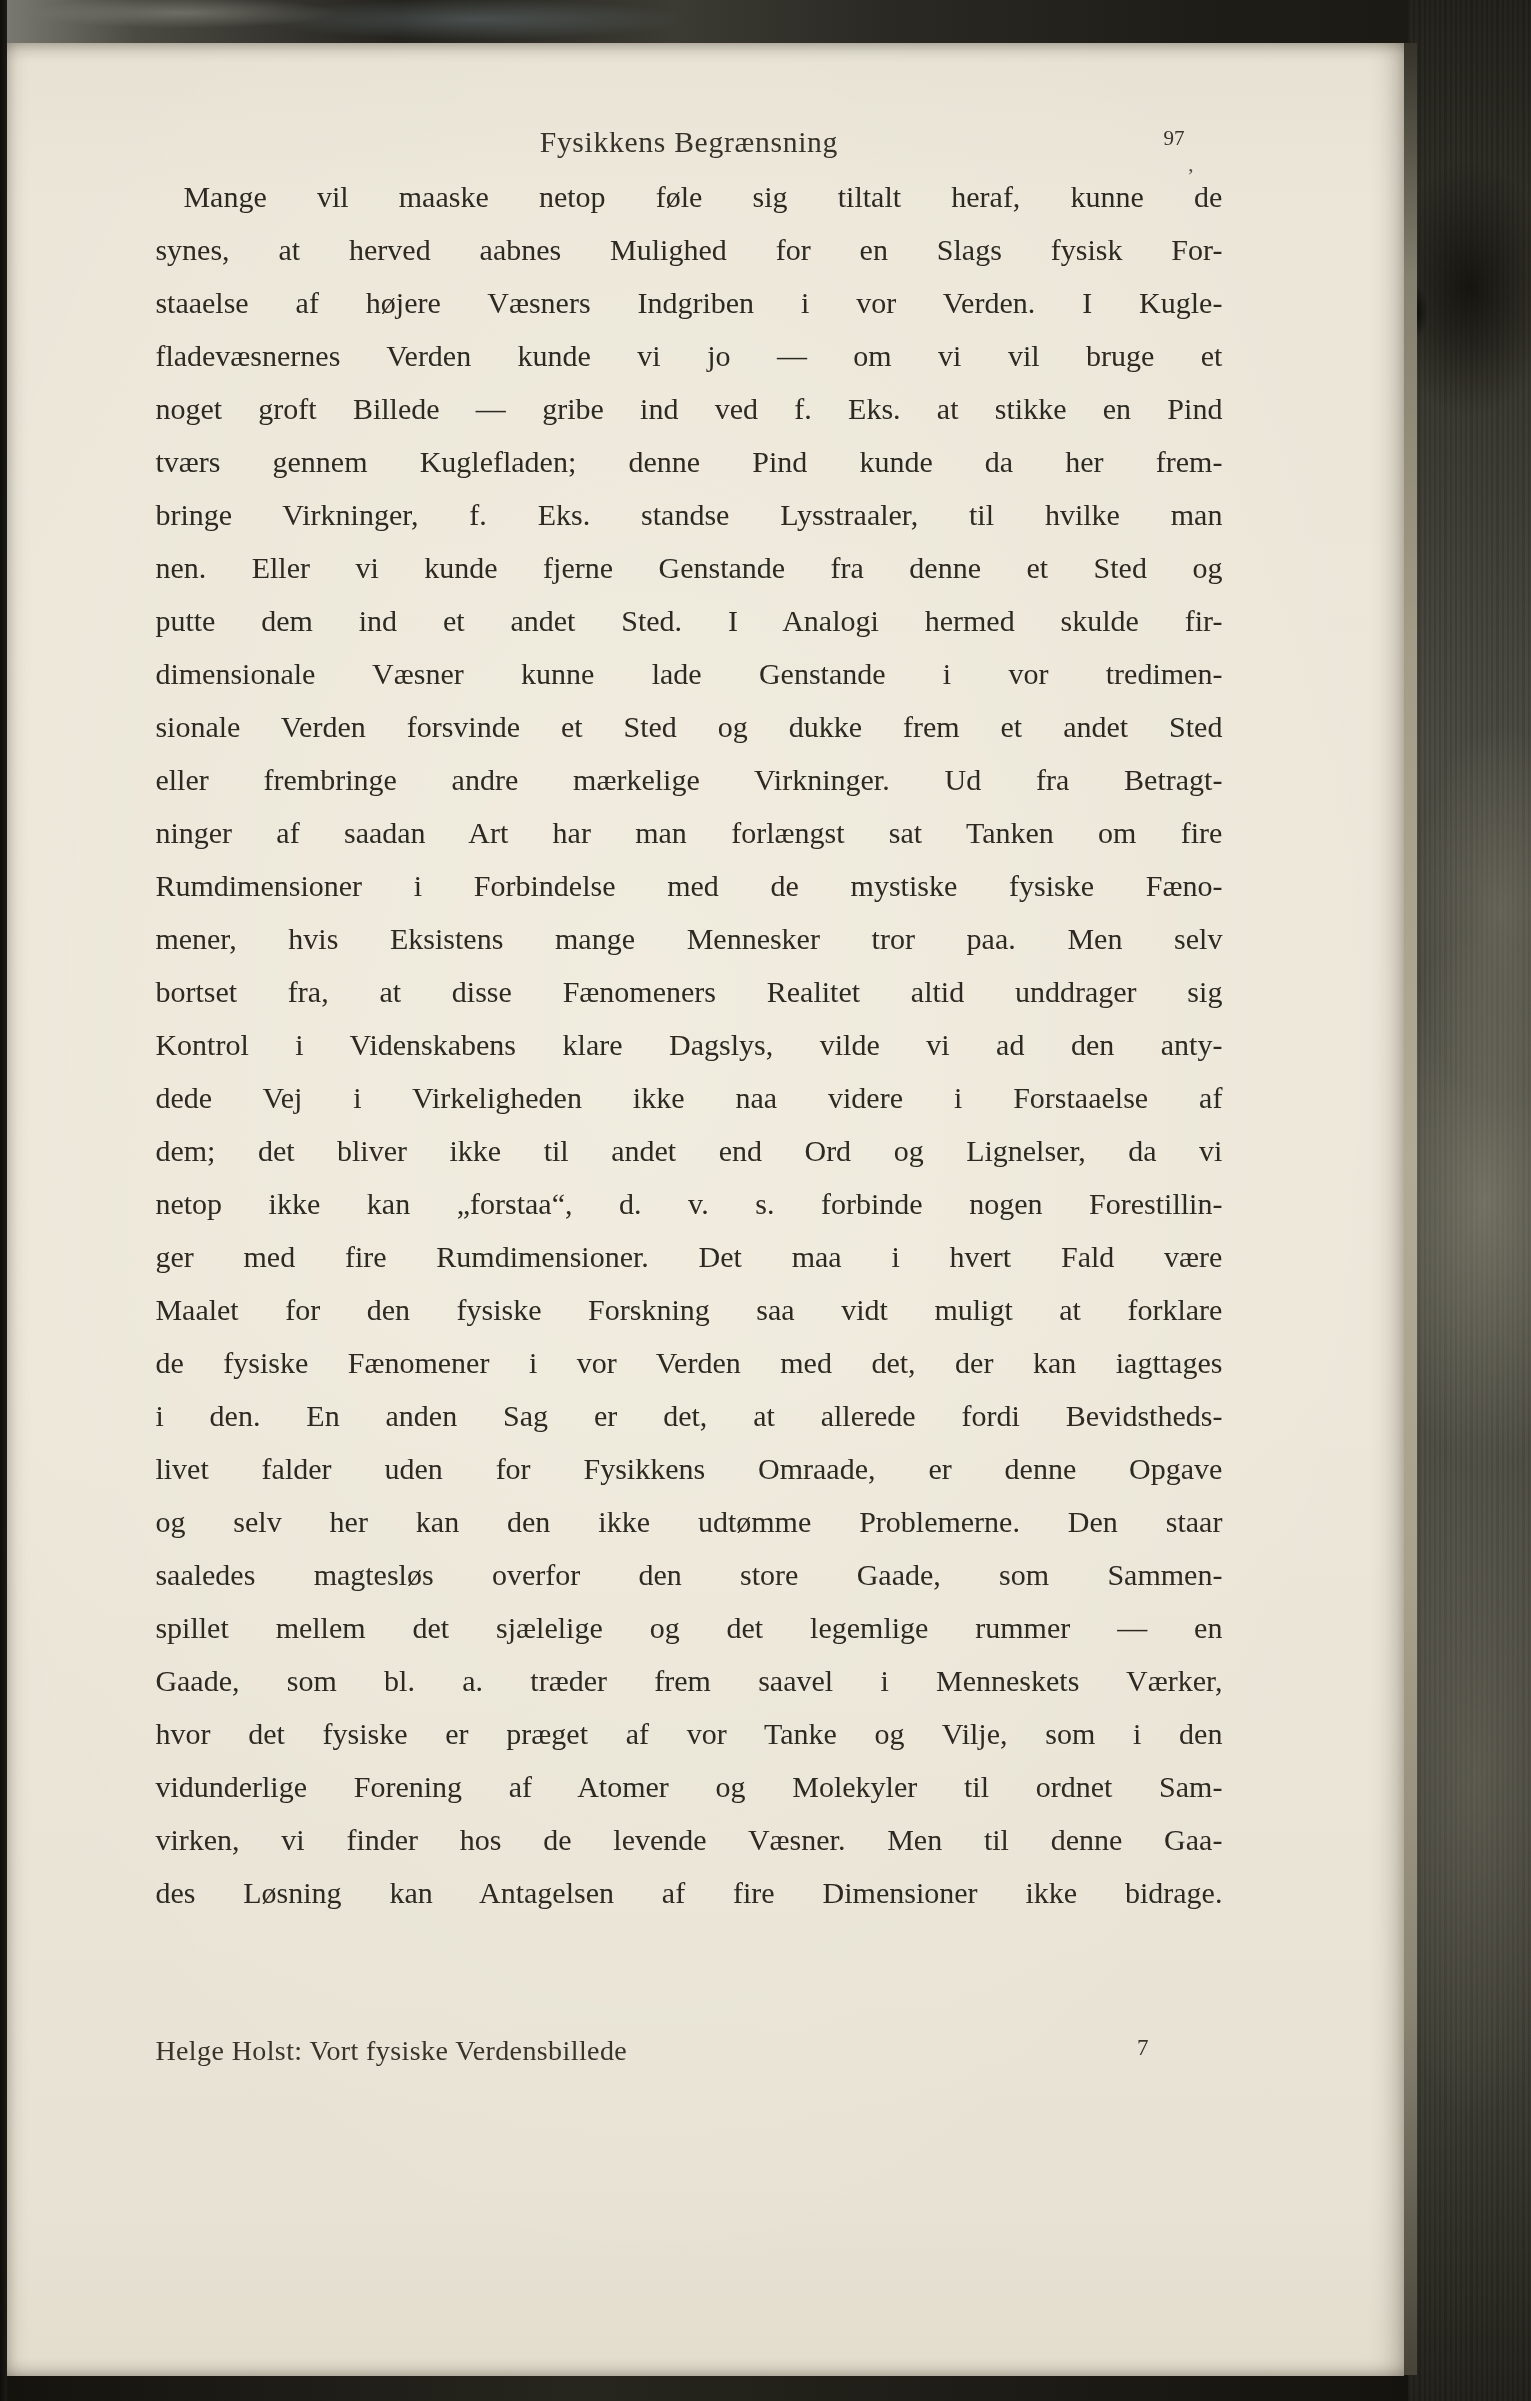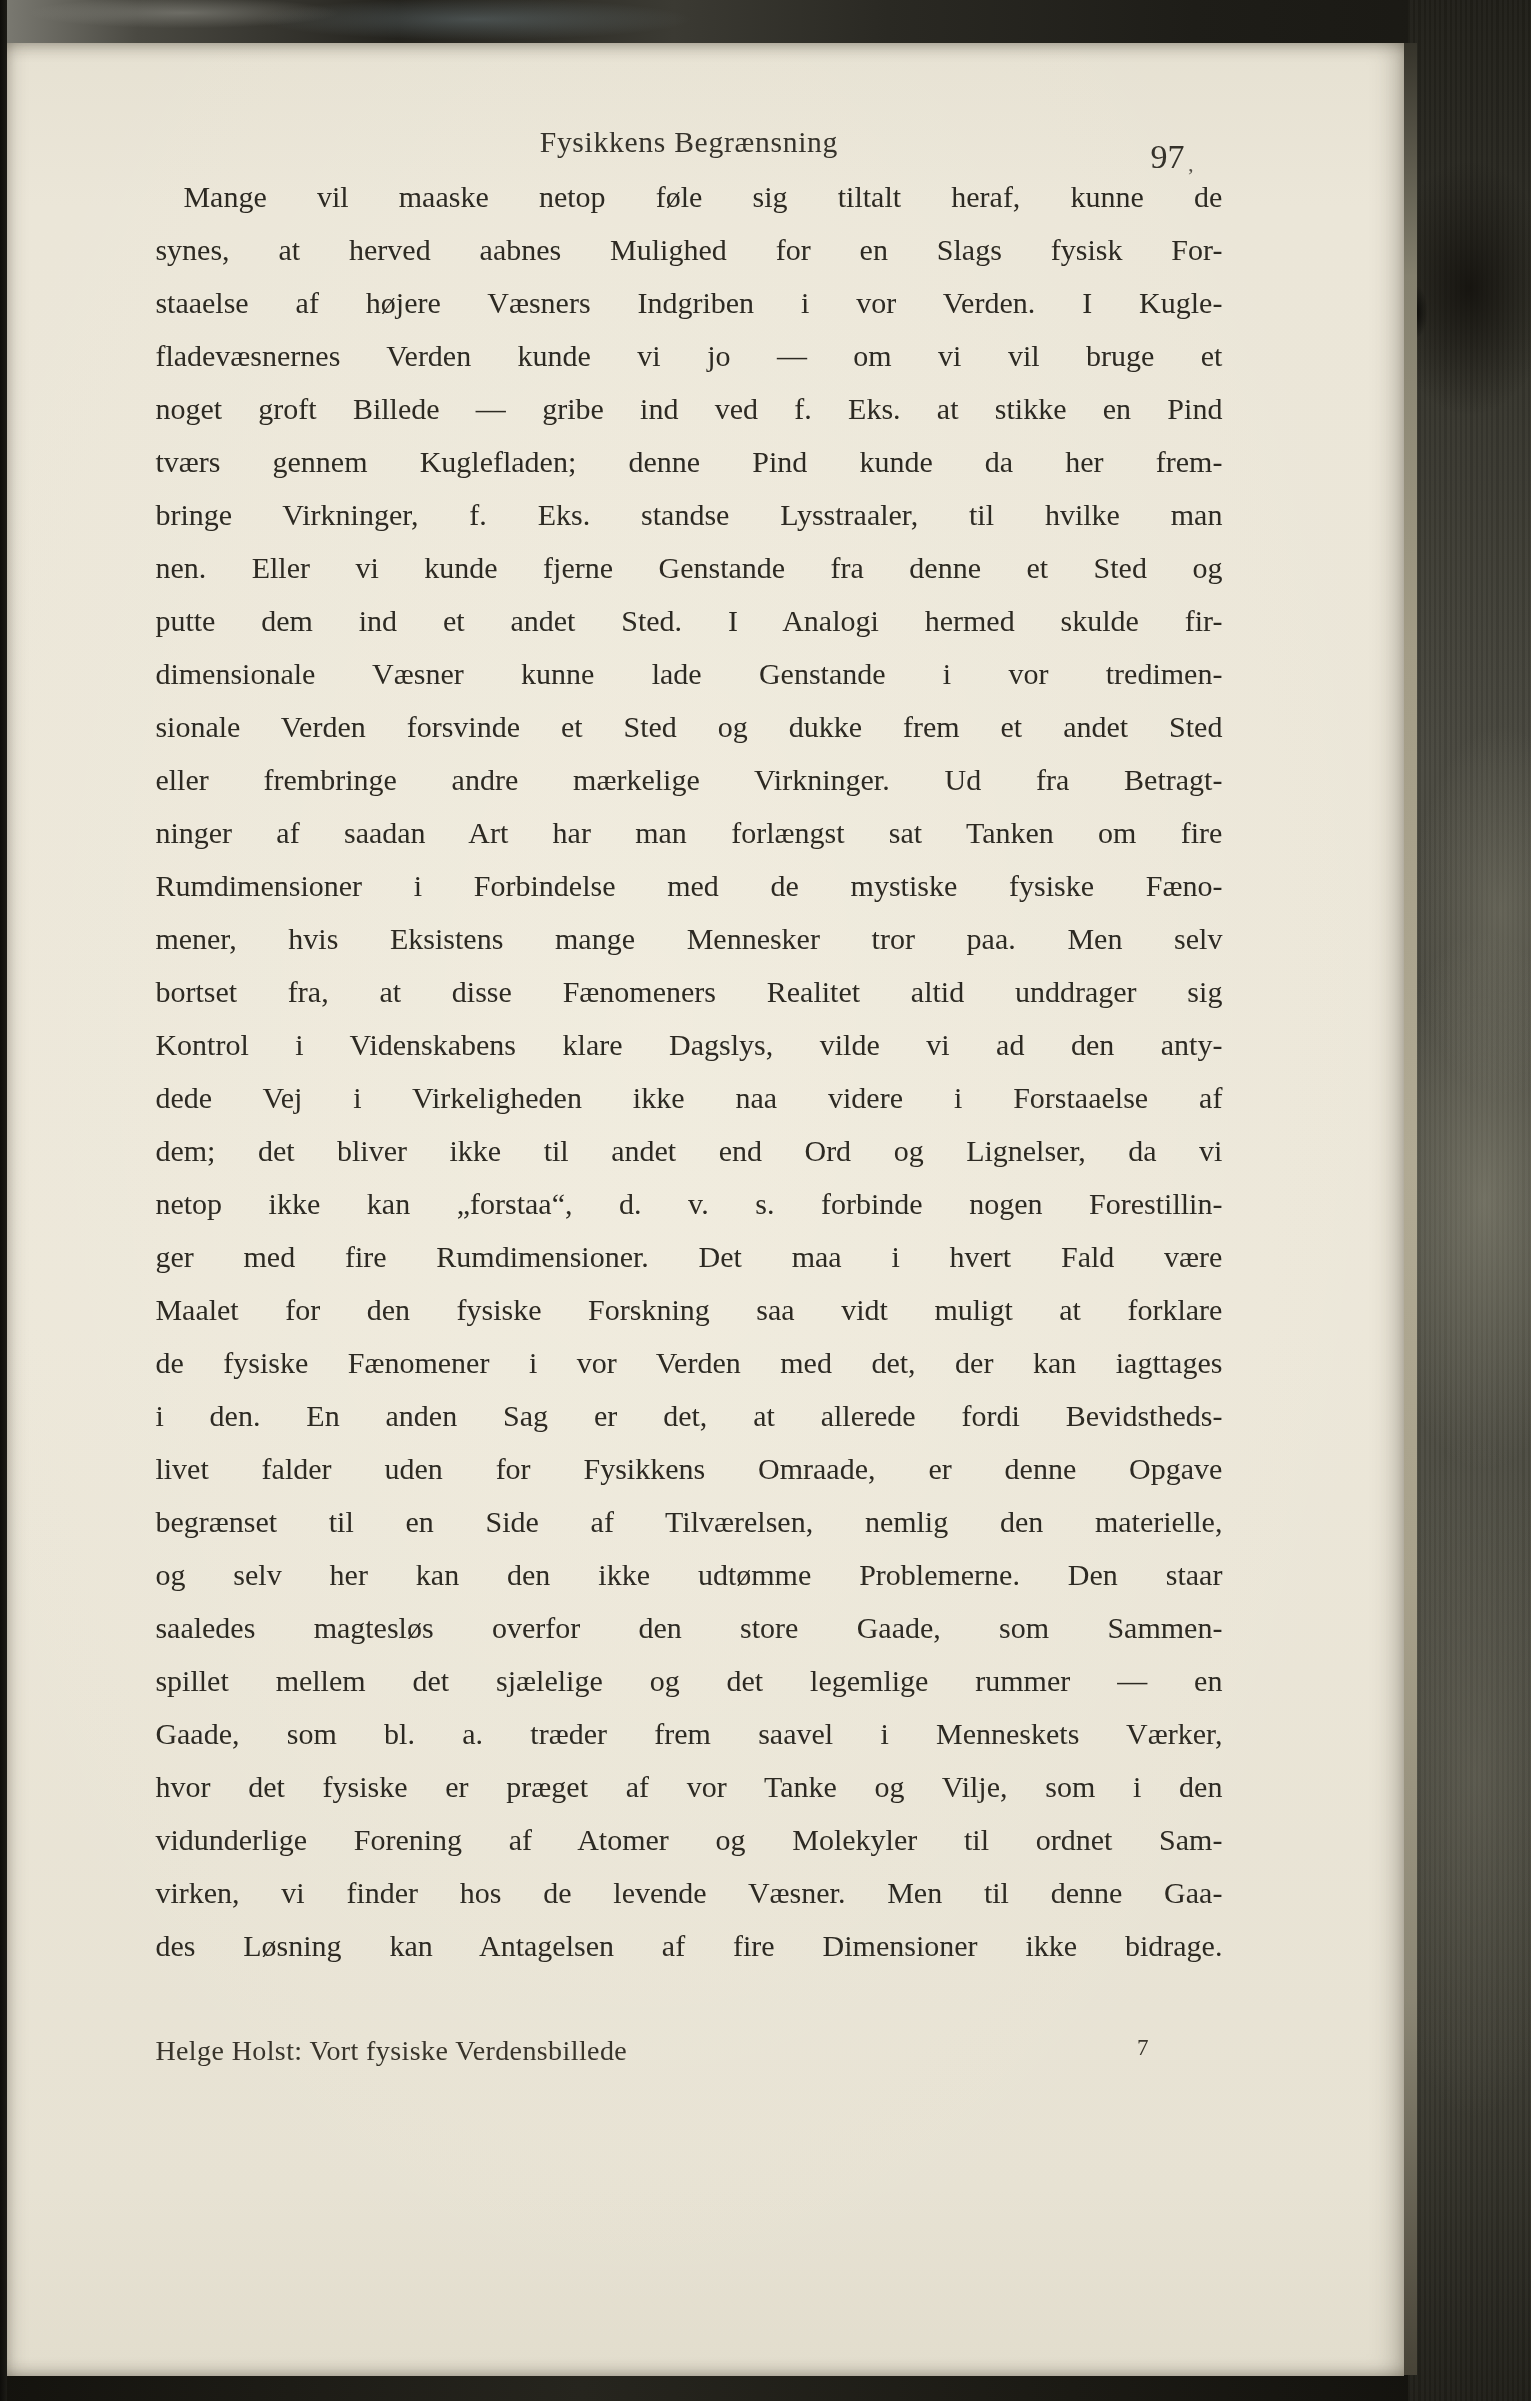--- a/index.html
+++ b/index.html
@@ -68,22 +68,22 @@
   .running-header {
     position: absolute; left: 148px; top: 83px; width: 1067px; height: 41px;
   }
   .header-title {
     position: absolute; left: 0; width: 100%;
     text-align: center;
     font-size: 29.6px; letter-spacing: 0.7px;
     color: #36332c;
   }
   .page-number {
-    position: absolute; right: 38px; top: 12px;
-    font-size: 34px; color: #35322b;
+    position: absolute; right: 38px; top: 0;
+    font-size: 21px; color: #35322b;
   }
   .stray-mark {
     position: absolute; right: 28px; top: 37px;
     font-size: 22px; color: #56524a;
   }
 
   
   .body-lines {
     position: absolute; left: 148px; top: 127px; width: 1067px;
     font-size: 30px; color: #2d2a23;
@@ -149,21 +149,20 @@
         <div class="text-line">bortset fra, at disse Fænomeners Realitet altid unddrager sig</div>
         <div class="text-line">Kontrol i Videnskabens klare Dagslys, vilde vi ad den anty-</div>
         <div class="text-line">dede Vej i Virkeligheden ikke naa videre i Forstaaelse af</div>
         <div class="text-line">dem; det bliver ikke til andet end Ord og Lignelser, da vi</div>
         <div class="text-line">netop ikke kan „forstaa“, d. v. s. forbinde nogen Forestillin-</div>
         <div class="text-line">ger med fire Rumdimensioner. Det maa i hvert Fald være</div>
         <div class="text-line">Maalet for den fysiske Forskning saa vidt muligt at forklare</div>
         <div class="text-line">de fysiske Fænomener i vor Verden med det, der kan iagttages</div>
         <div class="text-line">i den. En anden Sag er det, at allerede fordi Bevidstheds-</div>
         <div class="text-line">livet falder uden for Fysikkens Omraade, er denne Opgave</div>
-        <div class="text-line">begrænset til en Side af Tilværelsen, nemlig den materielle,</div>
         <div class="text-line">og selv her kan den ikke udtømme Problemerne. Den staar</div>
         <div class="text-line">saaledes magtesløs overfor den store Gaade, som Sammen-</div>
         <div class="text-line">spillet mellem det sjælelige og det legemlige rummer — en</div>
         <div class="text-line">Gaade, som bl. a. træder frem saavel i Menneskets Værker,</div>
         <div class="text-line">hvor det fysiske er præget af vor Tanke og Vilje, som i den</div>
         <div class="text-line">vidunderlige Forening af Atomer og Molekyler til ordnet Sam-</div>
         <div class="text-line">virken, vi finder hos de levende Væsner. Men til denne Gaa-</div>
         <div class="text-line">des Løsning kan Antagelsen af fire Dimensioner ikke bidrage.</div>
       </div>
 

